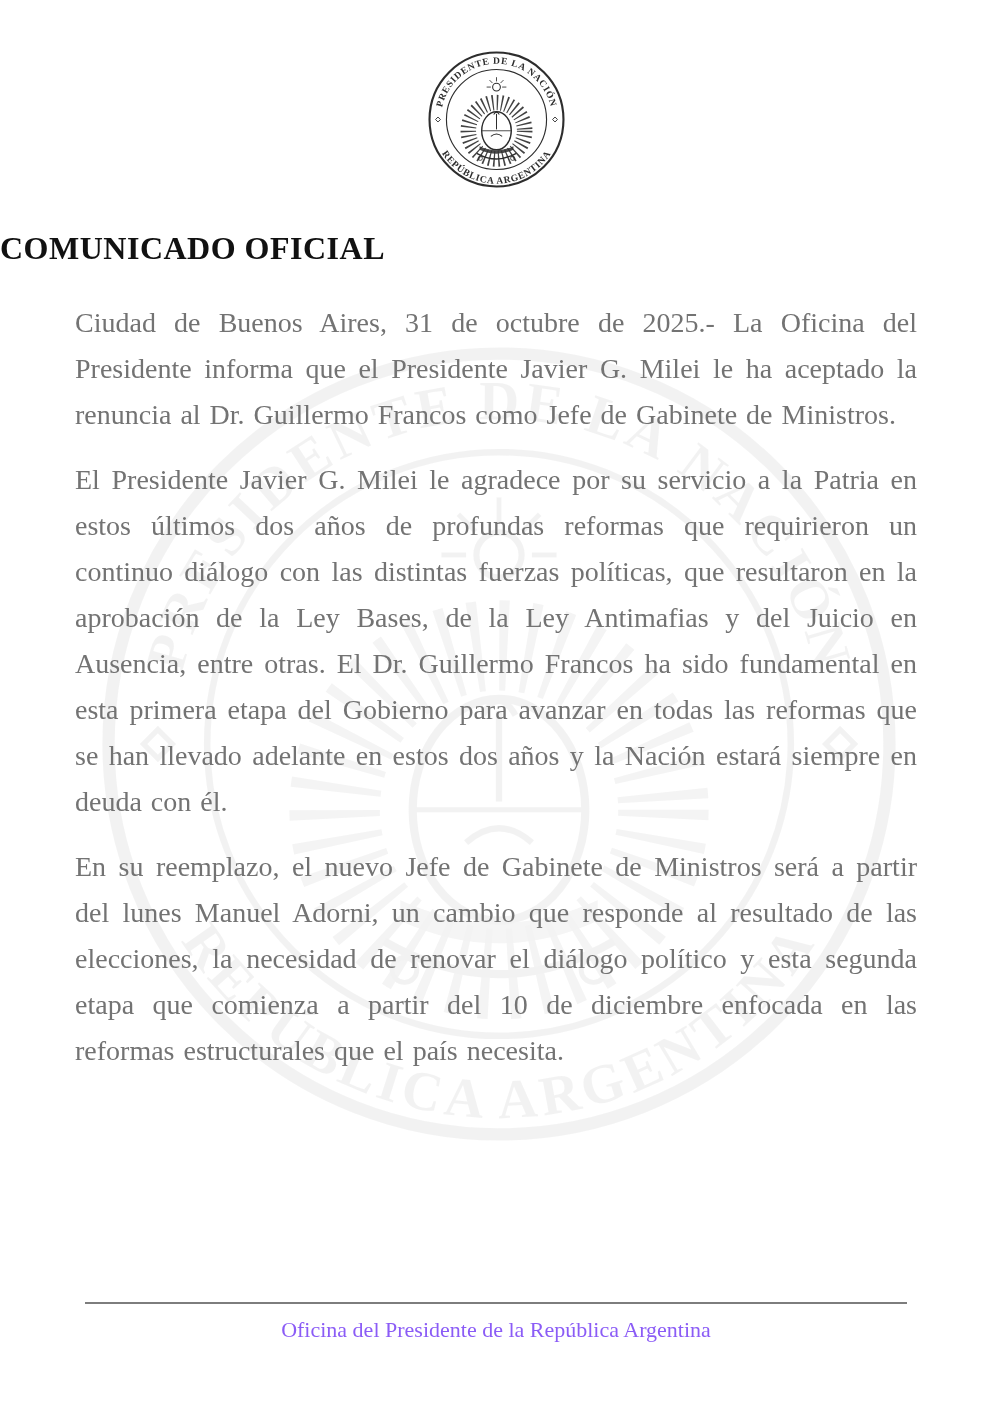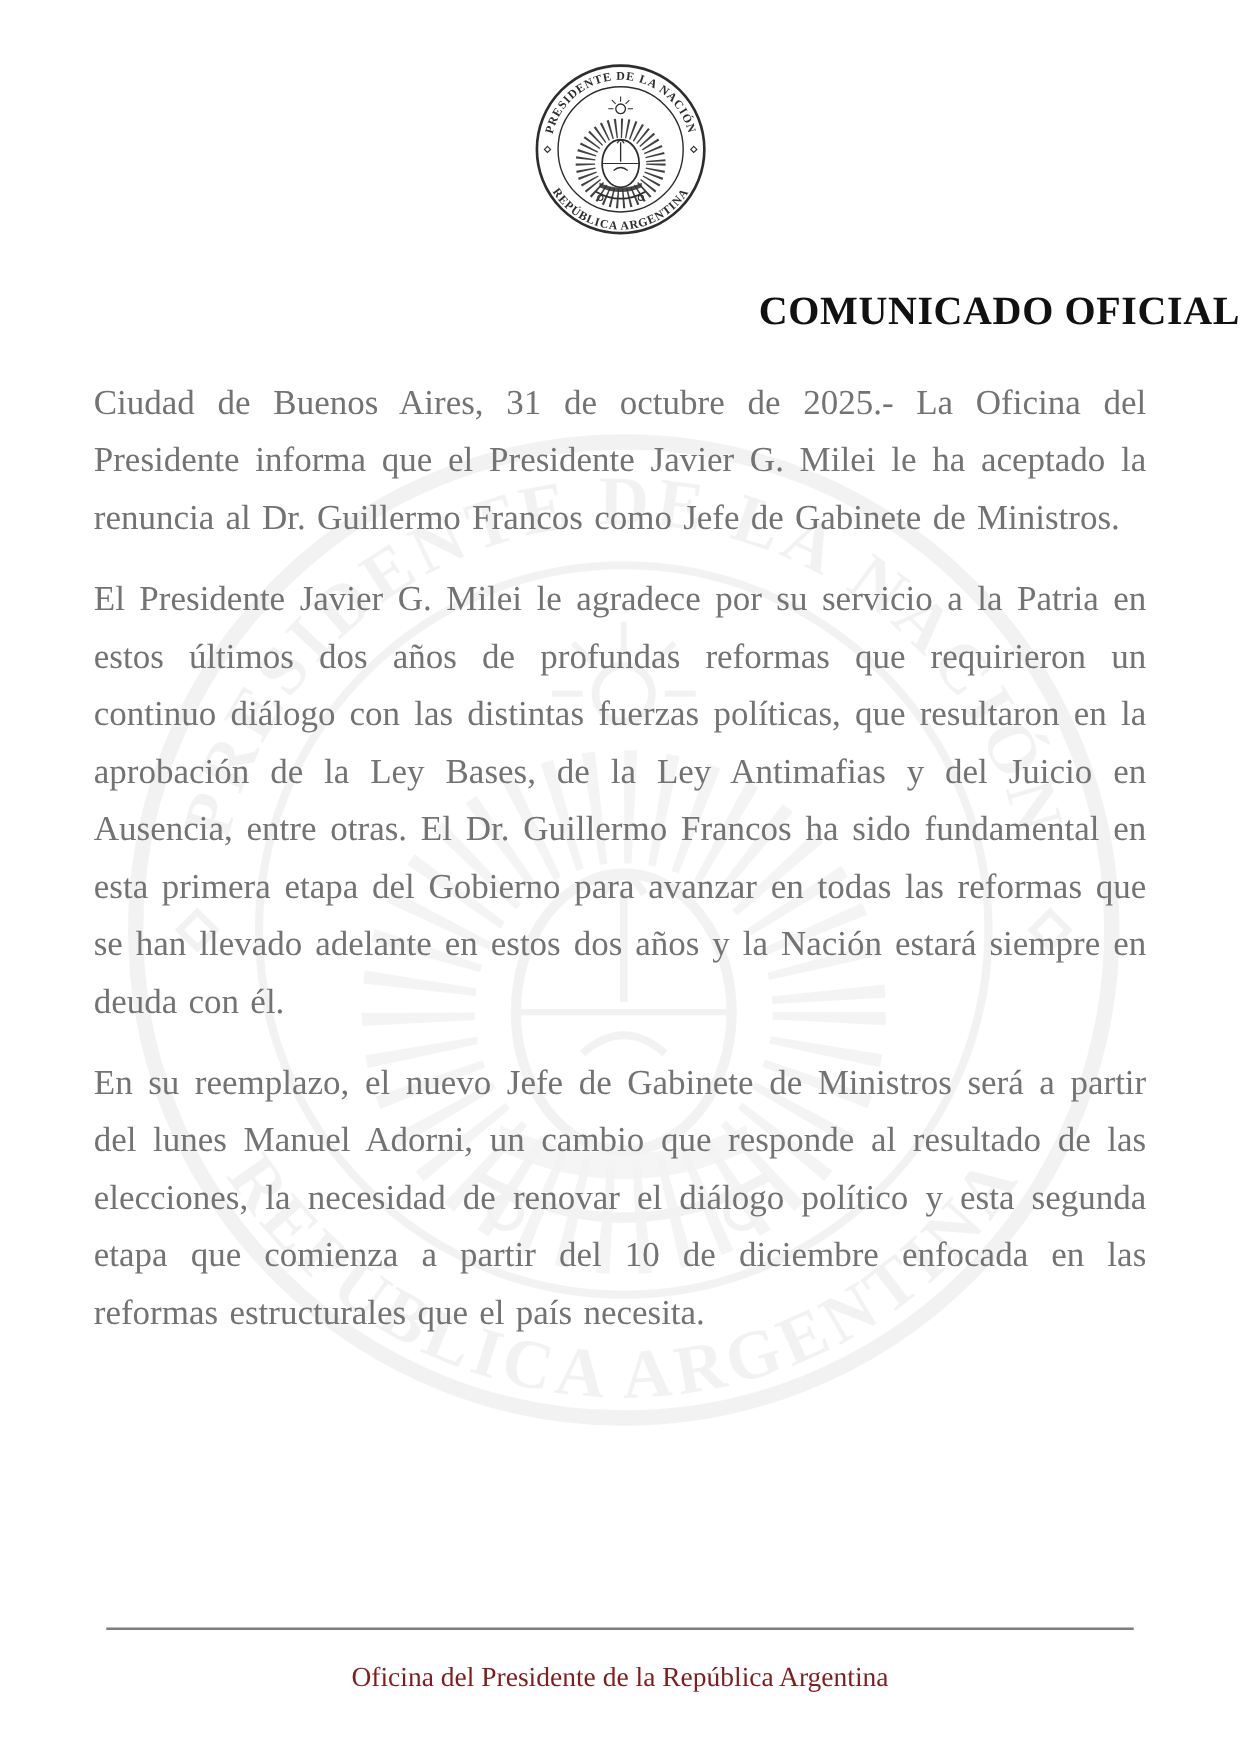--- a/index.html
+++ b/index.html
@@ -44,21 +44,21 @@
     letter-spacing: 1.1px;
     fill: #2d2d2d;
   }
   
   .doc-title {
     position: absolute;
     top: 228px;
     left: 0;
     width: 100%;
     margin: 0;
-    text-align: right;
+    text-align: left;
     font-family: "Liberation Serif", serif;
     font-weight: 700;
     font-size: 32px;
     line-height: 40px;
     letter-spacing: 0.5px;
     color: #111111;
     z-index: 2;
   }
   
   .doc-body {
@@ -85,25 +85,25 @@
     z-index: 2;
   }
   .footer-rule {
     border: none;
     height: 2px;
     background: #7d7d7d;
     width: 822px;
     margin: 0 auto;
   }
   .footer-text {
-    margin-top: 24px;
+    margin-top: 12px;
     text-align: center;
     font-size: 22px;
     line-height: 28px;
-    color: #7f1d1d;
+    color: #8b5cf6;
   }
 </style>
 </head>
 <body>
 
 <div class="page">
 
   <div class="watermark" aria-hidden="true">
     <svg class="seal-svg" viewBox="0 0 200 200" xmlns="http://www.w3.org/2000/svg">
       <defs>

